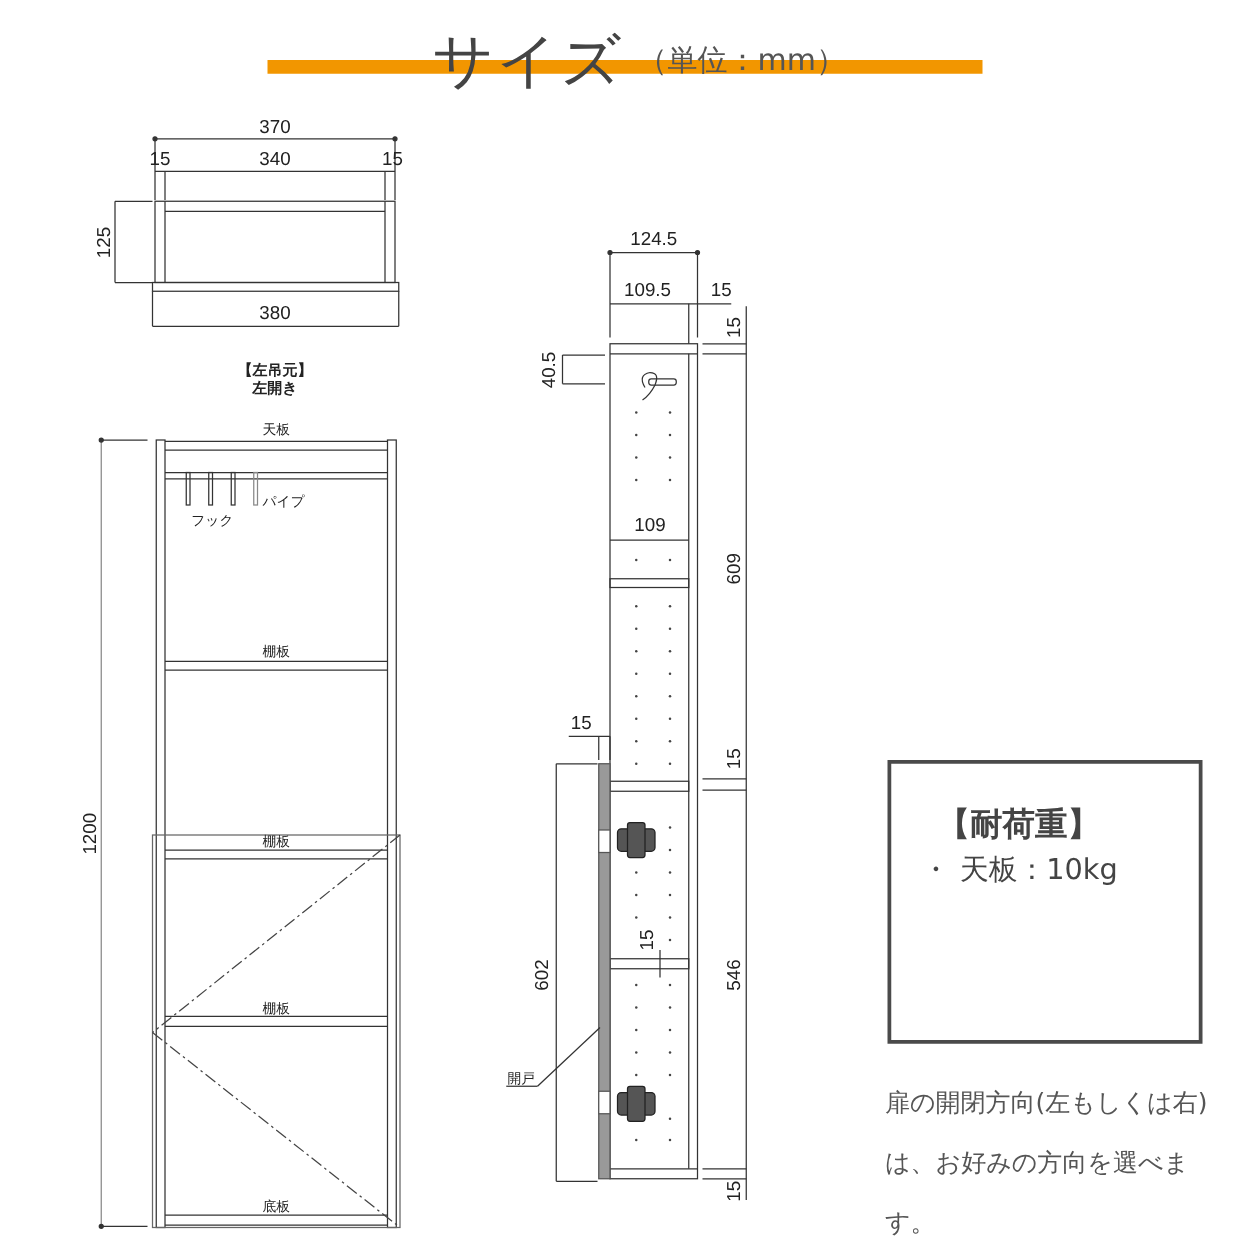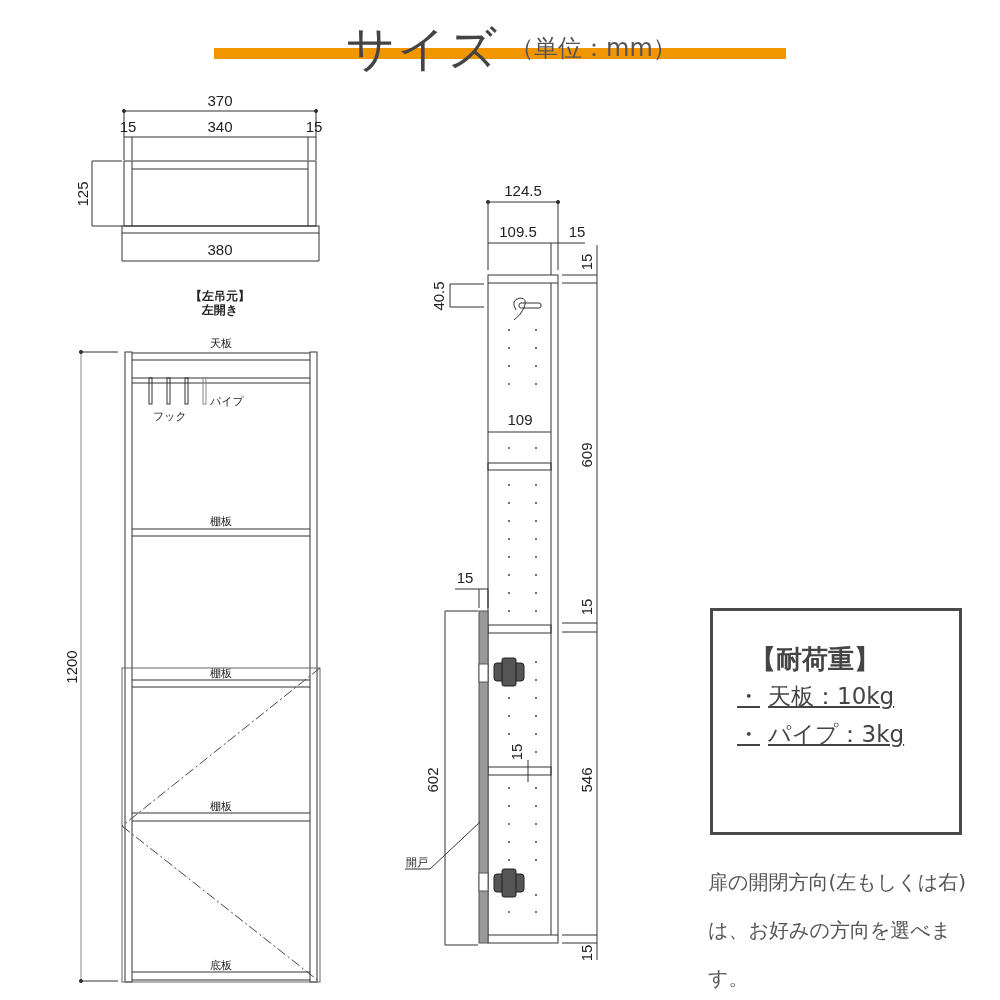--- a/index.html
+++ b/index.html
@@ -8,21 +8,21 @@
   .title-bar { position: absolute; left: 214px; top: 48px; width: 572px; height: 11px; background: #f29600; }
   .title { position: absolute; left: 346px; top: 17px; font-size: 48px; font-weight: normal; color: #444;
            letter-spacing: 2px; font-family: "DejaVu Sans", sans-serif; }
   .unit { position: absolute; left: 510px; top: 32px; font-size: 24px; color: #555; }
   svg.drawing { position: absolute; left: 0; top: 0; }
   svg text { font-family: "Liberation Sans", sans-serif; fill: #222; }
   .loadbox { position: absolute; left: 710px; top: 608px; width: 252px; height: 227px;
              border: 3px solid #4a4a4a; box-sizing: border-box; background: #fff; }
   .loadbox h3 { margin: 13px; position: absolute; left: 24px; top: 18px; font-size: 26px; font-weight: bold; color: #444; }
   .loadbox ul { list-style: none; margin: 0; padding: 0; position: absolute; left: 24px; top: 66px; }
-  .loadbox li { font-size: 23px; line-height: 38px; color: #444; white-space: nowrap; text-decoration: underline; }
+  .loadbox li { font-size: 23px; line-height: 38px; color: #444; white-space: nowrap; }
   .loadbox li .dot { margin-right: 8px; }
   .note { position: absolute; left: 708px; top: 858px; width: 270px; font-size: 20px; line-height: 48px; color: #555; }
 </style>
 </head>
 <body>
 
 <div class="title-bar"></div>
 <div class="title">サイズ</div>
 <div class="unit">（単位：mm）</div>
 
@@ -237,17 +237,16 @@
   <text x="0" y="0" font-size="15" text-anchor="middle" transform="translate(592,780) rotate(-90)">546</text>
   <text x="0" y="0" font-size="15" text-anchor="middle" transform="translate(522,752) rotate(-90)">15</text>
   <text x="0" y="0" font-size="15" text-anchor="middle" transform="translate(592,953) rotate(-90)">15</text>
   <text x="406" y="866" font-size="11">開戸</text>
 </svg>
 
 <div class="loadbox">
   <h3>【耐荷重】</h3>
   <ul>
     <li><span class="dot">・</span><span>天板：10kg</span></li>
-    <li><span class="dot">・</span><span>パイプ：3kg</span></li>
   </ul>
 </div>
 
 <div class="note">扉の開閉方向(左もしくは右)は、お好みの方向を選べます。</div>
 
 </body></html>

